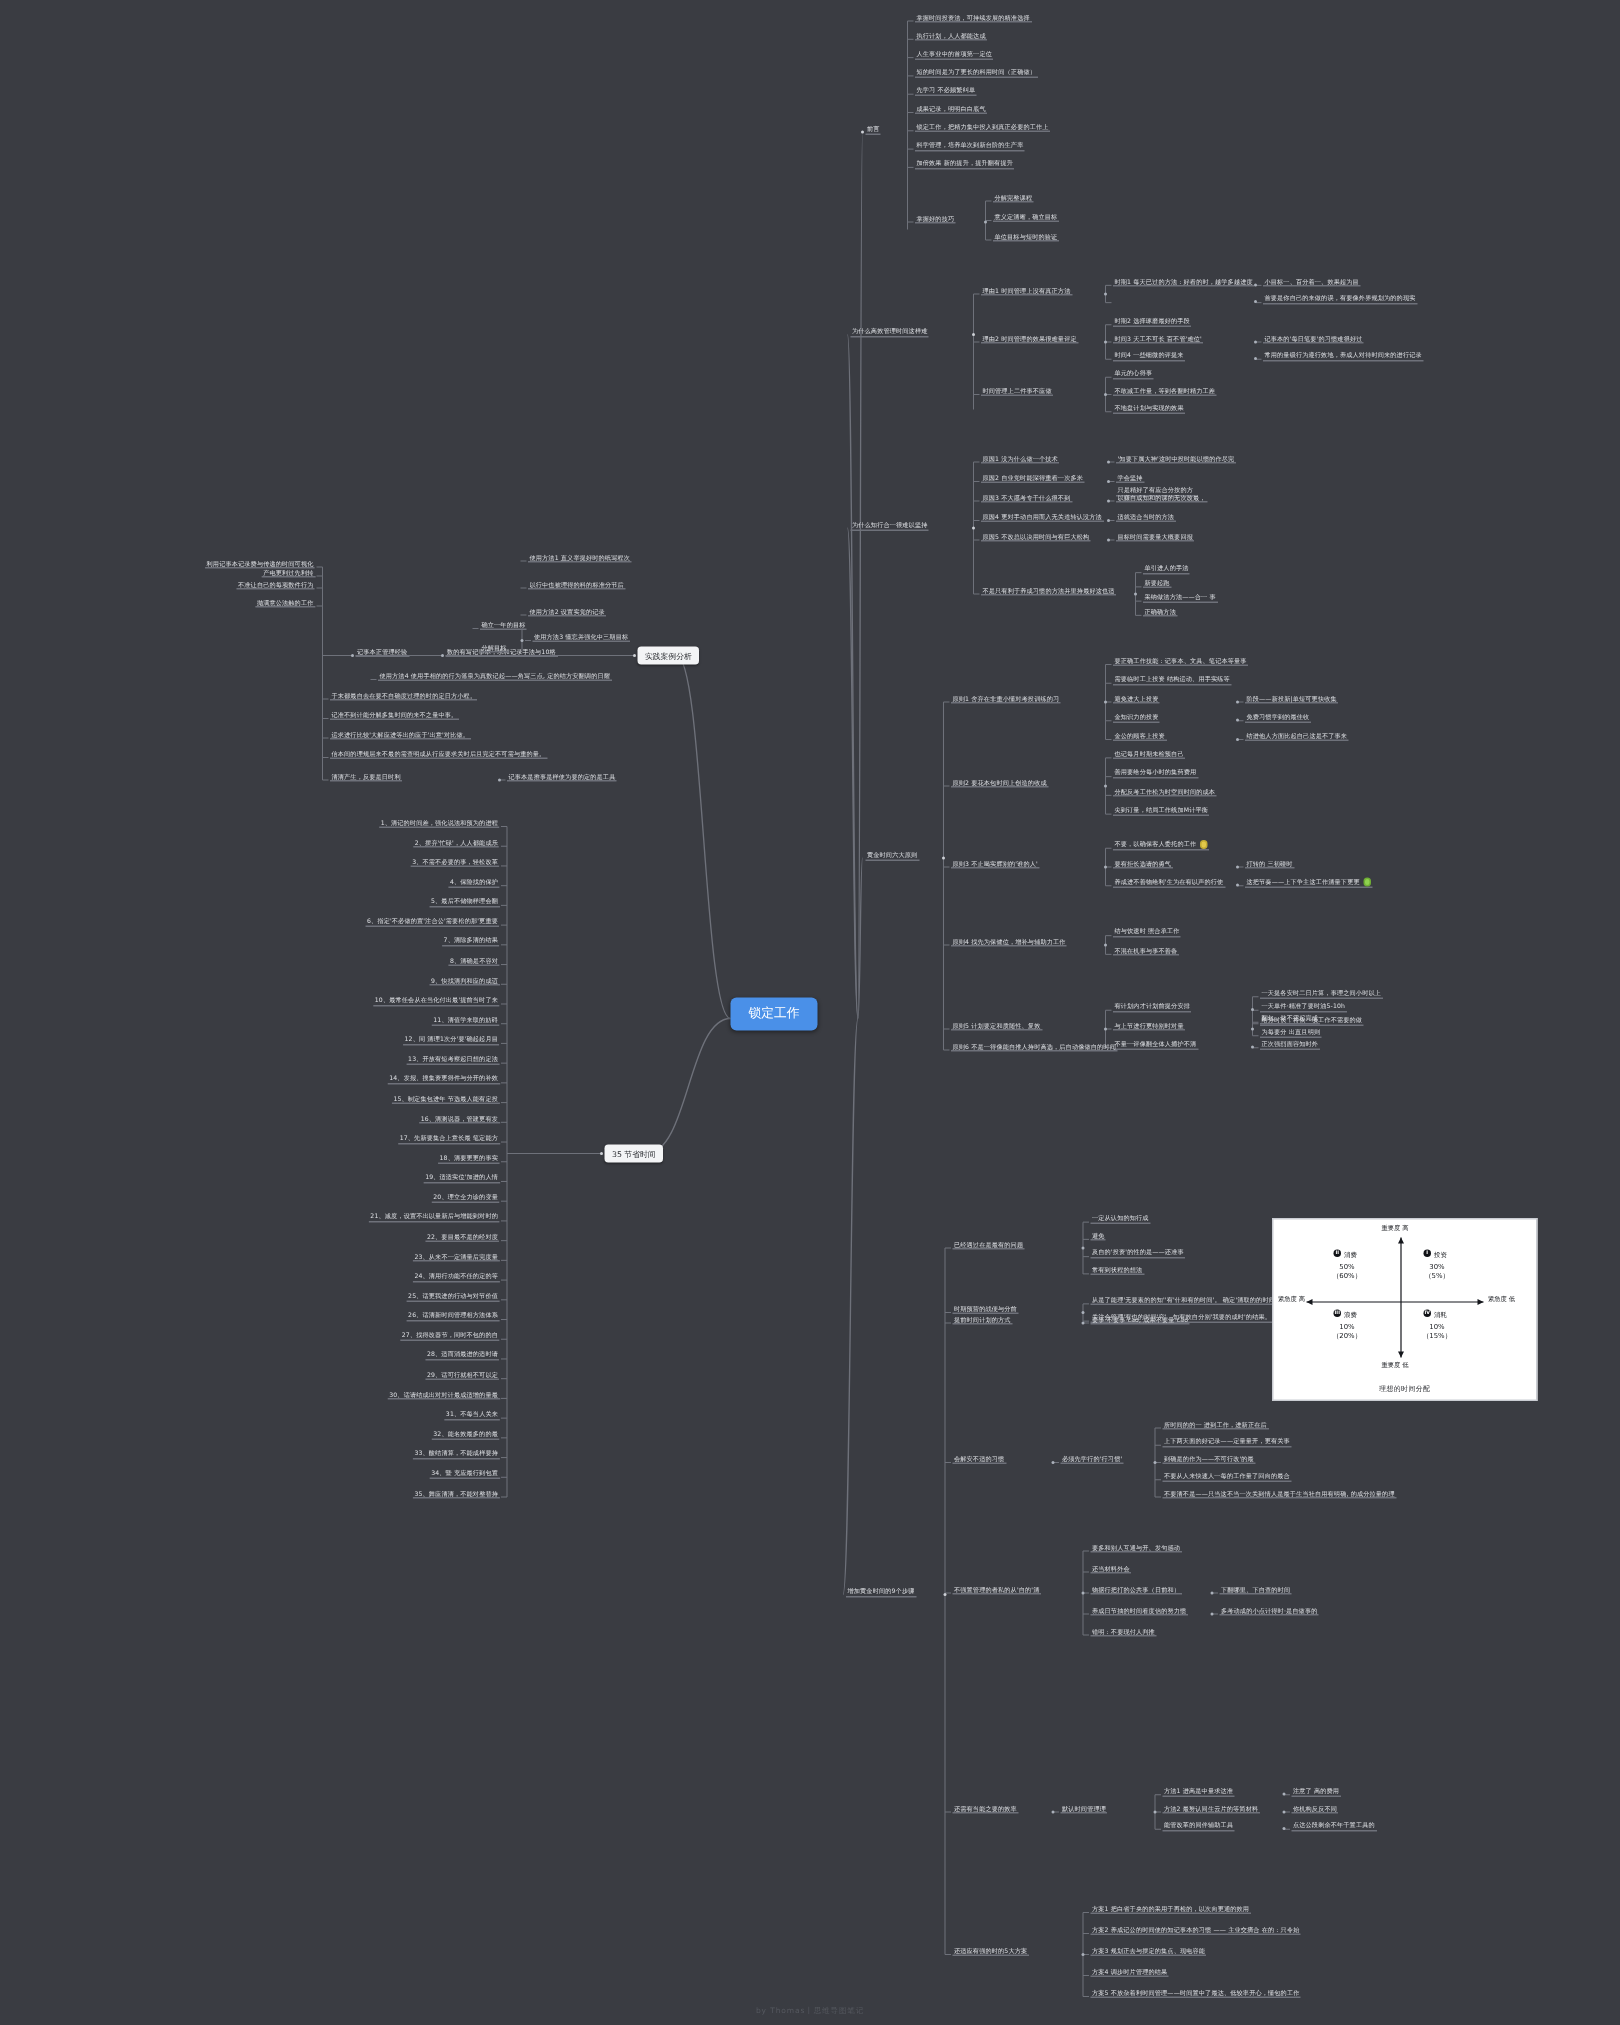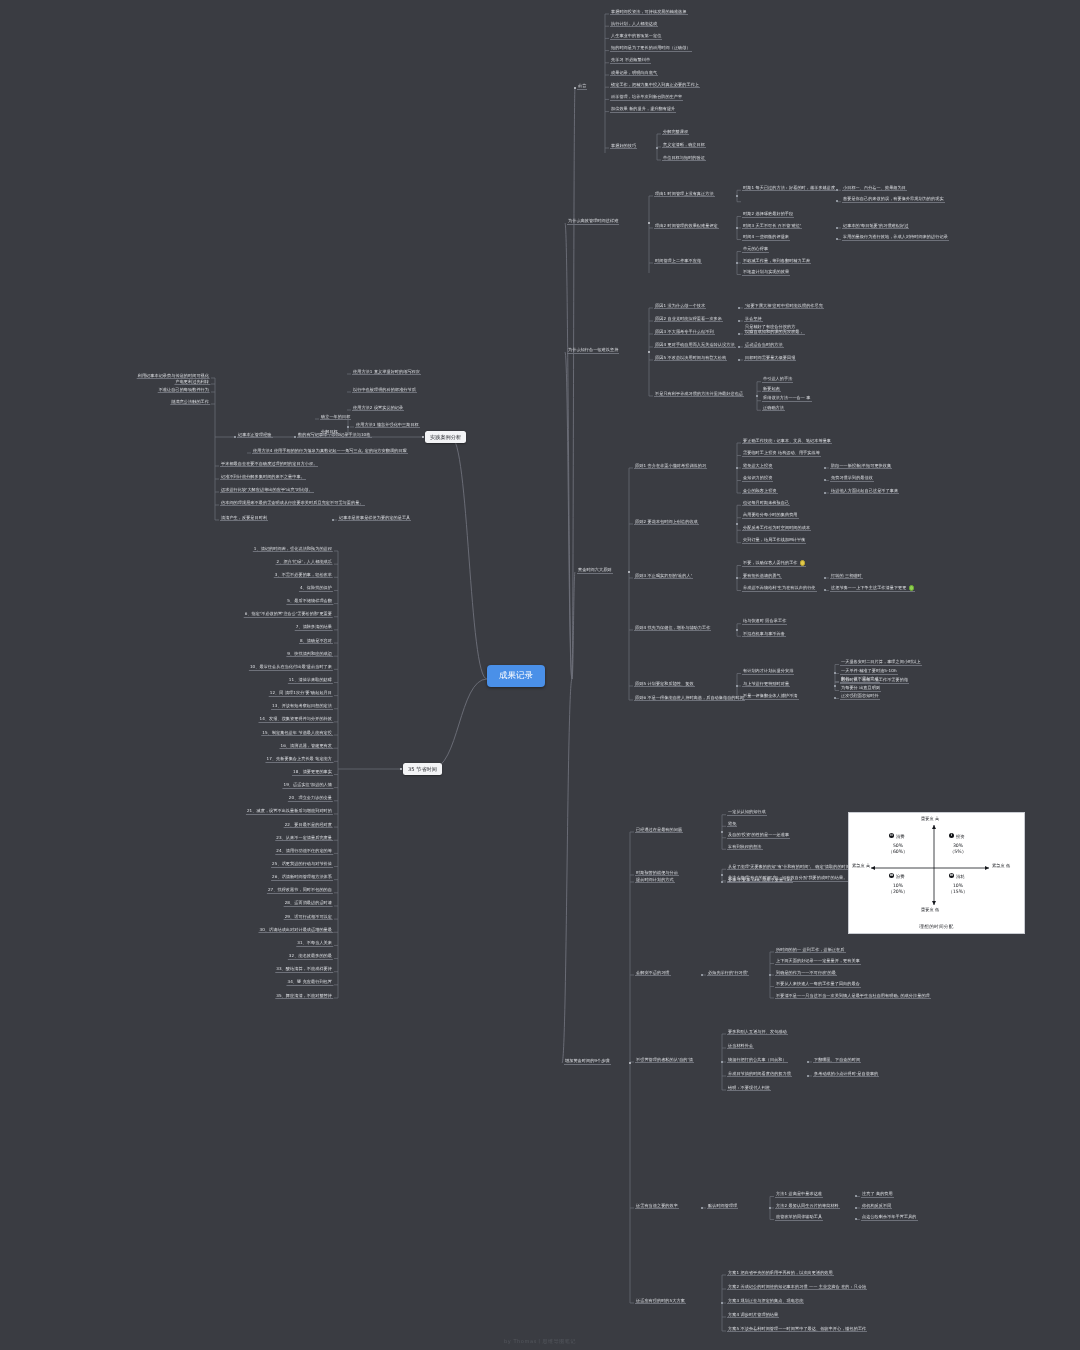--- a/index.html
+++ b/index.html
@@ -276,21 +276,21 @@
       <path d="M338 905.9705882352941 L334 905.9705882352941" stroke="#6e717a" stroke-width="0.7" fill="none"></path>
       <path d="M338 919.1176470588235 L334 919.1176470588235" stroke="#6e717a" stroke-width="0.7" fill="none"></path>
       <path d="M338 932.2647058823529 L334 932.2647058823529" stroke="#6e717a" stroke-width="0.7" fill="none"></path>
       <path d="M338 945.4117647058823 L334 945.4117647058823" stroke="#6e717a" stroke-width="0.7" fill="none"></path>
       <path d="M338 958.5588235294117 L334 958.5588235294117" stroke="#6e717a" stroke-width="0.7" fill="none"></path>
       <path d="M338 971.7058823529412 L334 971.7058823529412" stroke="#6e717a" stroke-width="0.7" fill="none"></path>
       <path d="M338 984.8529411764705 L334 984.8529411764705" stroke="#6e717a" stroke-width="0.7" fill="none"></path>
       <path d="M338 998 L334 998" stroke="#6e717a" stroke-width="0.7" fill="none"></path>
     </svg>
 
-  <div class="root" id="root-node" style="left:487px;top:665px;">成果记录</div>
+  <div class="root" id="root-node" style="left:487px;top:665px;">锁定工作</div>
 
   <div id="nodes">
       <div class="node" style="left: 577px; top: 83px;">前言</div>
       <div class="dot" style="left: 573.7px; top: 86.7px;"></div>
       <div class="node" style="left: 610px; top: 8.5px;">掌握时间投资法，可持续发展的精准选择</div>
       <div class="node" style="left: 610px; top: 20.7px;">执行计划，人人都能达成</div>
       <div class="node" style="left: 610px; top: 32.9px;">人生事业中的首项第一定位</div>
       <div class="node" style="left: 610px; top: 45.1px;">短的时间是为了更长的科用时间（正确做）</div>
       <div class="node" style="left: 610px; top: 57.3px;">先学习 不必频繁纠单</div>
       <div class="node" style="left: 610px; top: 69.5px;">成果记录，明明白白底气</div>

